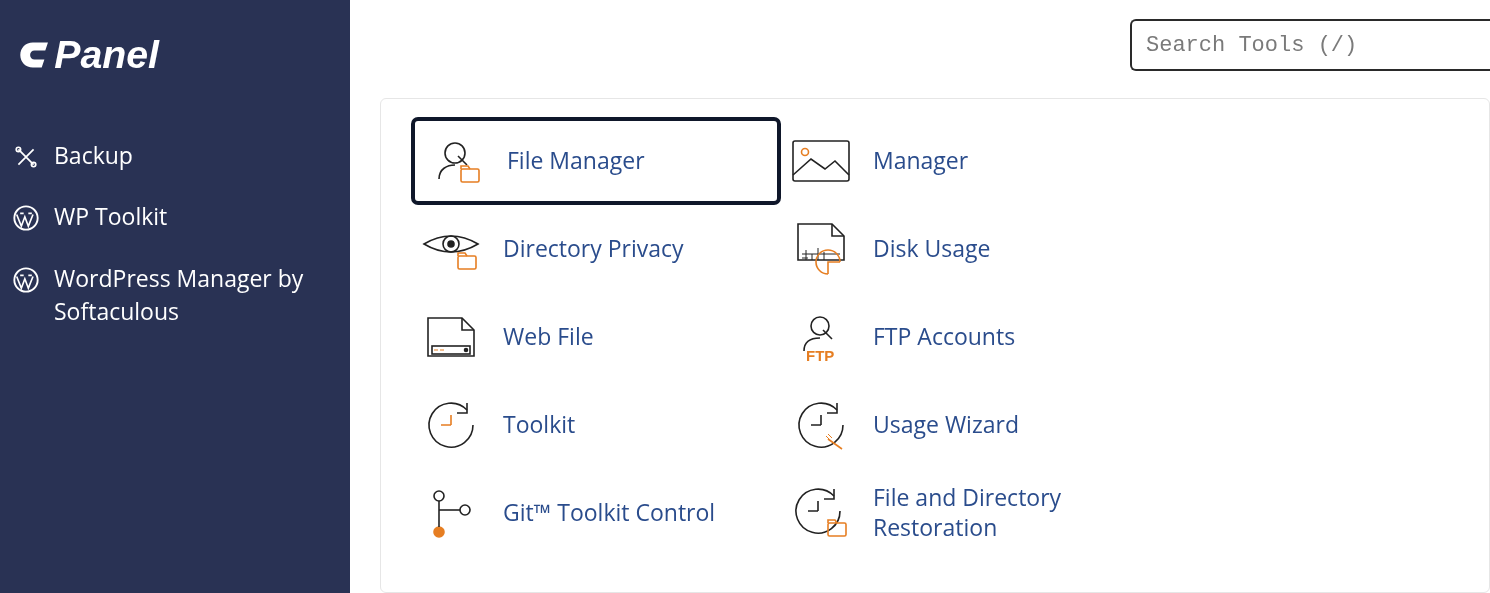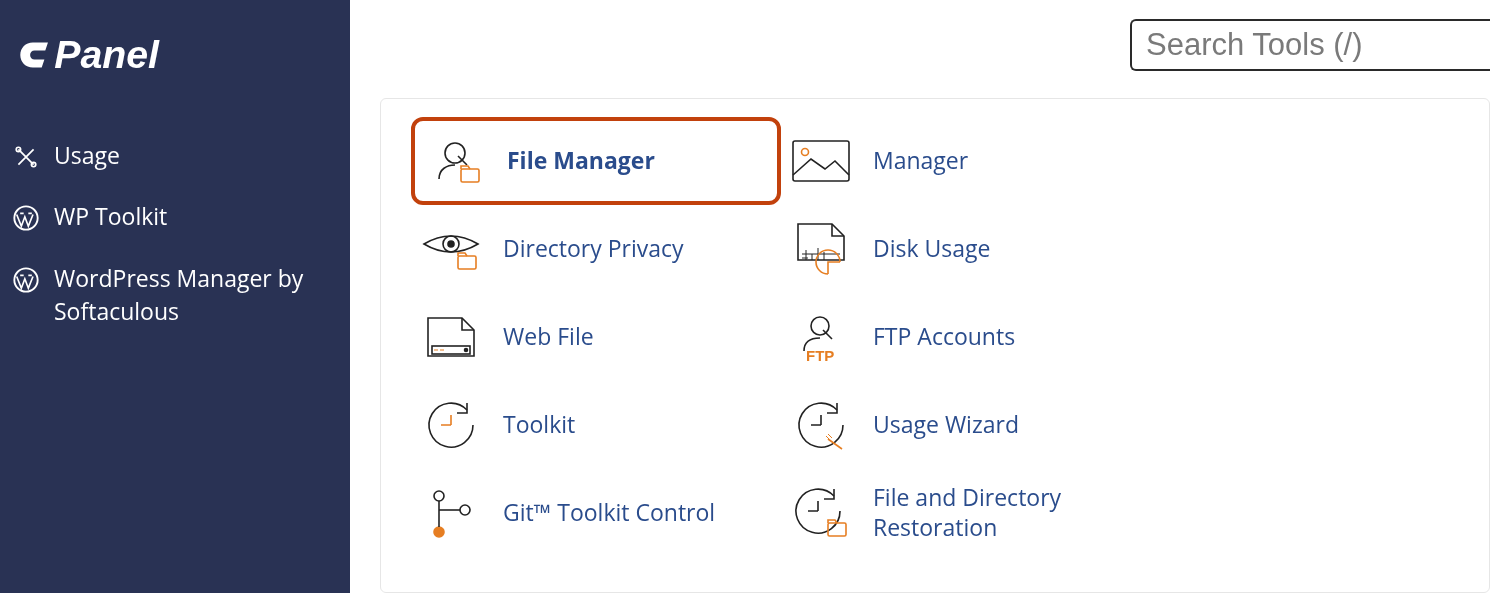--- a/index.html
+++ b/index.html
@@ -47,24 +47,25 @@
       align-items:center;
       justify-content:flex-end;
       padding-right: 0;
     }
     .search-input {
       width: 360px;
       height: 52px;
       border: 2px solid #2a2a2a;
       border-right: none;
       border-radius: 6px 0 0 6px;
-      font-size: 31px;
+      font-size: 22px;
       padding: 0 14px;
       color: #333;
       outline: none;
+      font-family: Liberation Mono, monospace;
     }
     .search-input::placeholder { color: #7a7a7a; }
     .panel {
       margin: 8px 0 0 30px;
       background: #fff;
       border: 1px solid #e6e6e6;
       border-radius: 6px;
       border-top: 1px solid #e6e6e6;
       flex:1;
       padding: 18px 30px 30px 30px;
@@ -76,23 +77,22 @@
     }
     .tool-item {
       display:flex;
       align-items:center;
       gap: 22px;
       height: 88px;
       padding: 6px 10px;
       cursor:pointer;
     }
     .tool-item.highlighted {
-      border: 4px solid #c2410c;
-      border-radius: 12px;
-      font-weight: bold;
+      border: 4px solid #0f172a;
+      border-radius: 7px;
     }
     .tool-icon {
       width: 60px;
       height: 60px;
       display:flex;
       align-items:center;
       justify-content:center;
       flex-shrink:0;
     }
     .tool-label {
@@ -116,21 +116,21 @@
   </div>
 
   <div class="nav-item">
     <span class="nav-icon">
       <svg width="26" height="26" viewBox="0 0 24 24" fill="none" stroke="#fff" stroke-width="1.6">
           <path d="M5 19 L19 5 M5 5 L19 19"></path>
           <circle cx="5" cy="5" r="2"></circle>
           <circle cx="19" cy="19" r="2"></circle>
         </svg>
     </span>
-    <span>Usage</span>
+    <span>Backup</span>
   </div>
 
   <div class="nav-item">
     <span class="nav-icon">
       <svg width="28" height="28" viewBox="0 0 24 24" fill="none" stroke="#fff" stroke-width="1.6">
           <circle cx="12" cy="12" r="10"></circle>
           <path d="M4 9l4 10 3-8 3 8 4-10M7 8h3M14 8h3" stroke-width="1.4"></path>
         </svg>
     </span>
     <span>WP Toolkit</span>

